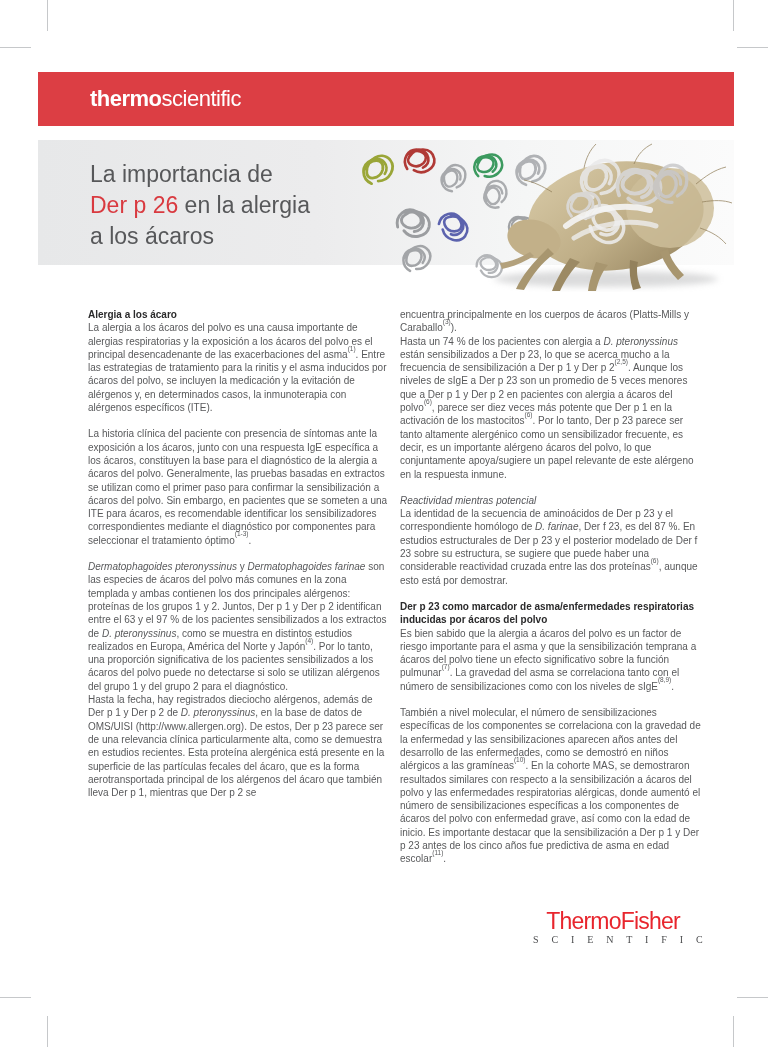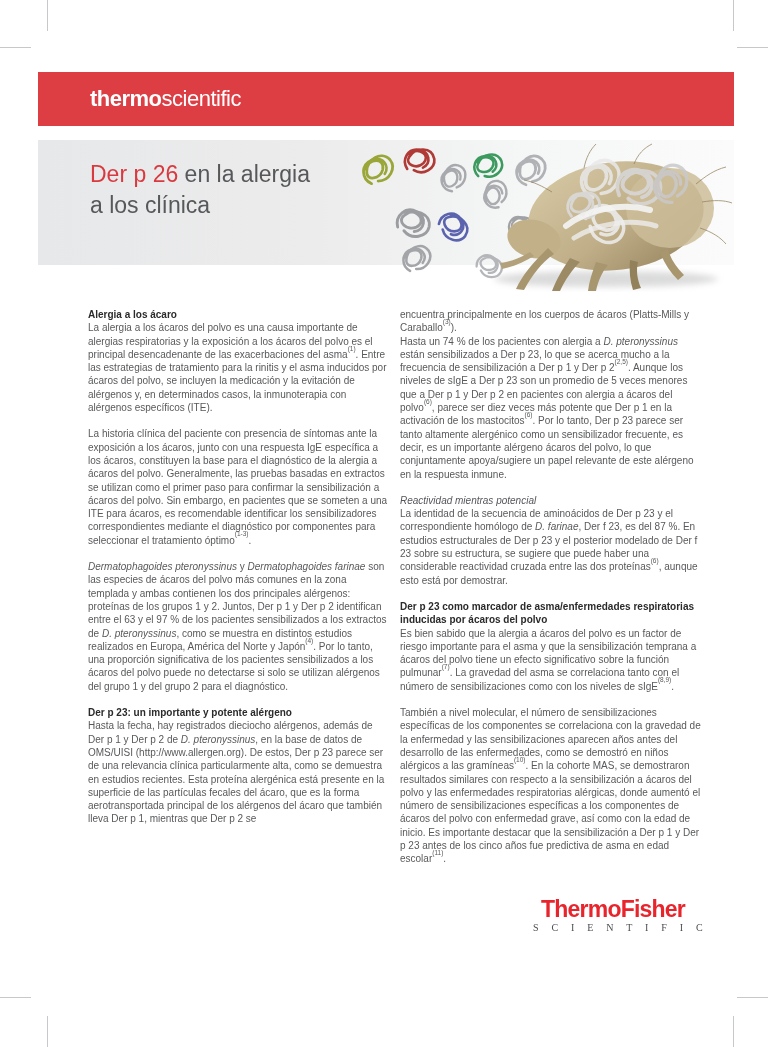--- a/index.html
+++ b/index.html
@@ -25,21 +25,21 @@
   #article{position:absolute;left:88px;top:308px;width:614px;display:flex;gap:10px;}
   .col{width:302px;font-size:10px;line-height:13.3px;color:#58595b;}
   .blk{margin:0;}
   .blk.gap{margin-top:13px;}
   .blk.h{font-weight:700;color:#2b2b2c;}
   .blk.hi{font-style:italic;color:#55565a;}
   .blk sup{font-size:6.5px;line-height:0;position:relative;top:-3px;}
   .blk i{font-style:italic;}
   
   #tf-logo{position:absolute;left:533px;top:897px;width:160px;text-align:center;}
-  #tf-logo .row1{font-size:23px;font-weight:700;color:#e8252d;letter-spacing:-0.8px;line-height:24px;white-space:nowrap;}
+  #tf-logo .row1{font-size:23px;font-weight:400;color:#e8252d;letter-spacing:-0.8px;line-height:24px;white-space:nowrap;margin-top:12px;}
   #tf-logo .row2{font-size:10px;font-weight:400;color:#4c4d4f;letter-spacing:5.2px;margin-top:1px;white-space:nowrap;font-family:Liberation Serif, serif;}
 </style>
 </head>
 <body>
 
 <div id="page">
 
   <div class="crop" style="left:47px;top:0;width:1px;height:31px;"></div>
   <div class="crop" style="left:0;top:47px;width:31px;height:1px;"></div>
   <div class="crop" style="left:733px;top:0;width:1px;height:31px;"></div>
@@ -116,32 +116,32 @@
           <use href="#rib" transform="translate(322 52) rotate(-40) scale(1.4)" style="color:#c9c9cb"></use>
           <use href="#rib" transform="translate(268 66) rotate(70) scale(1.5)" style="color:#efeff0"></use>
           <use href="#rib" transform="translate(236 60) rotate(12) scale(1.2)" style="color:#dcdcde"></use>
         </g>
         <path d="M232 86 C252 70 286 62 316 70" stroke="#f4f4f4" stroke-width="6" fill="none" stroke-linecap="round" opacity="0.9"></path>
         <path d="M240 98 C262 84 296 78 322 86" stroke="#ededee" stroke-width="5" fill="none" stroke-linecap="round" opacity="0.8"></path>
       </g>
     </svg>
 
     <div id="hero-title">
+      <div>La importancia de</div>
       <div><span class="red">Der p 26</span><span> en la alergia</span></div>
-      <div>a los clínica</div>
+      <div>a los ácaros</div>
     </div>
   </div>
 
   <div id="article">
     <div class="col" id="col-left">
         <div class="blk h">Alergia a los ácaro</div>
         <div class="blk p">La alergia a los ácaros del polvo es una causa importante de alergias respiratorias y la exposición a los ácaros del polvo es el principal desencadenante de las exacerbaciones del asma<sup>(1)</sup>. Entre las estrategias de tratamiento para la rinitis y el asma inducidos por ácaros del polvo, se incluyen la medicación y la evitación de alérgenos y, en determinados casos, la inmunoterapia con alérgenos específicos (ITE).</div>
         <div class="blk p gap">La historia clínica del paciente con presencia de síntomas ante la exposición a los ácaros, junto con una respuesta IgE específica a los ácaros, constituyen la base para el diagnóstico de la alergia a ácaros del polvo. Generalmente, las pruebas basadas en extractos se utilizan como el primer paso para confirmar la sensibilización a ácaros del polvo. Sin embargo, en pacientes que se someten a una ITE para ácaros, es recomendable identificar los sensibilizadores correspondientes mediante el diagnóstico por componentes para seleccionar el tratamiento óptimo<sup>(1-3)</sup>.</div>
         <div class="blk p gap"><i>Dermatophagoides pteronyssinus</i> y <i>Dermatophagoides farinae</i> son las especies de ácaros del polvo más comunes en la zona templada y ambas contienen los dos principales alérgenos: proteínas de los grupos 1 y 2. Juntos, Der p 1 y Der p 2 identifican entre el 63 y el 97 % de los pacientes sensibilizados a los extractos de <i>D. pteronyssinus</i>, como se muestra en distintos estudios realizados en Europa, América del Norte y Japón<sup>(4)</sup>. Por lo tanto, una proporción significativa de los pacientes sensibilizados a los ácaros del polvo puede no detectarse si solo se utilizan alérgenos del grupo 1 y del grupo 2 para el diagnóstico.</div>
-        <div class="blk h gap">Der p 23: un importante y potente alérgeno</div>
         <div class="blk p">Hasta la fecha, hay registrados dieciocho alérgenos, además de Der p 1 y Der p 2 de <i>D. pteronyssinus</i>, en la base de datos de OMS/UISI (http://www.allergen.org).  De estos, Der p 23 parece ser de una relevancia clínica particularmente alta, como se demuestra en estudios recientes. Esta proteína alergénica está presente en la superficie de las partículas fecales del ácaro, que es la forma aerotransportada principal de los alérgenos del ácaro que también lleva Der p 1, mientras que Der p 2 se</div>
       </div>
     <div class="col" id="col-right">
         <div class="blk p">encuentra principalmente en los cuerpos de ácaros (Platts-Mills y Caraballo<sup>(3)</sup>).</div>
         <div class="blk p">Hasta un 74 % de los pacientes con alergia a <i>D. pteronyssinus</i> están sensibilizados a Der p 23, lo que se acerca mucho a la frecuencia de sensibilización a Der p 1 y Der p 2<sup>(2,5)</sup>. Aunque los niveles de sIgE a Der p 23 son un promedio de 5 veces menores que a Der p 1 y Der p 2 en pacientes con alergia a ácaros del polvo<sup>(6)</sup>, parece ser diez veces más potente que Der p 1 en la activación de los mastocitos<sup>(6)</sup>. Por lo tanto, Der p 23 parece ser tanto altamente alergénico como un sensibilizador frecuente, es decir, es un importante alérgeno ácaros del polvo, lo que conjuntamente apoya/sugiere un papel relevante de este alérgeno en la respuesta inmune.</div>
         <div class="blk hi gap">Reactividad mientras potencial</div>
         <div class="blk p">La identidad de la secuencia de aminoácidos de Der p 23 y el correspondiente homólogo de <i>D. farinae</i>, Der f 23, es del 87 %. En estudios estructurales de Der p 23 y el posterior modelado de Der f 23 sobre su estructura, se sugiere que puede haber una considerable reactividad cruzada entre las dos proteínas<sup>(6)</sup>, aunque esto está por demostrar.</div>
         <div class="blk h gap">Der p 23 como marcador de asma/enfermedades respiratorias inducidas por ácaros del polvo</div>
         <div class="blk p">Es bien sabido que la alergia a ácaros del polvo es un factor de riesgo importante para el asma y que la sensibilización temprana a ácaros del polvo tiene un efecto significativo sobre la función pulmunar<sup>(7)</sup>. La gravedad del asma se correlaciona tanto con el número de sensibilizaciones como con los niveles de sIgE<sup>(8,9)</sup>.</div>
         <div class="blk p gap">También a nivel molecular, el número de sensibilizaciones específicas de los componentes se correlaciona con la gravedad de la enfermedad y las sensibilizaciones aparecen años antes del desarrollo de las enfermedades, como se demostró en niños alérgicos a las gramíneas<sup>(10)</sup>. En la cohorte MAS, se demostraron resultados similares con respecto a la sensibilización a ácaros del polvo y las enfermedades respiratorias alérgicas, donde aumentó el número de sensibilizaciones específicas a los componentes de ácaros del polvo con enfermedad grave, así como con la edad de inicio. Es importante destacar que la sensibilización a Der p 1 y Der p 23 antes de los cinco años fue predictiva de asma en edad escolar<sup>(11)</sup>.</div>

